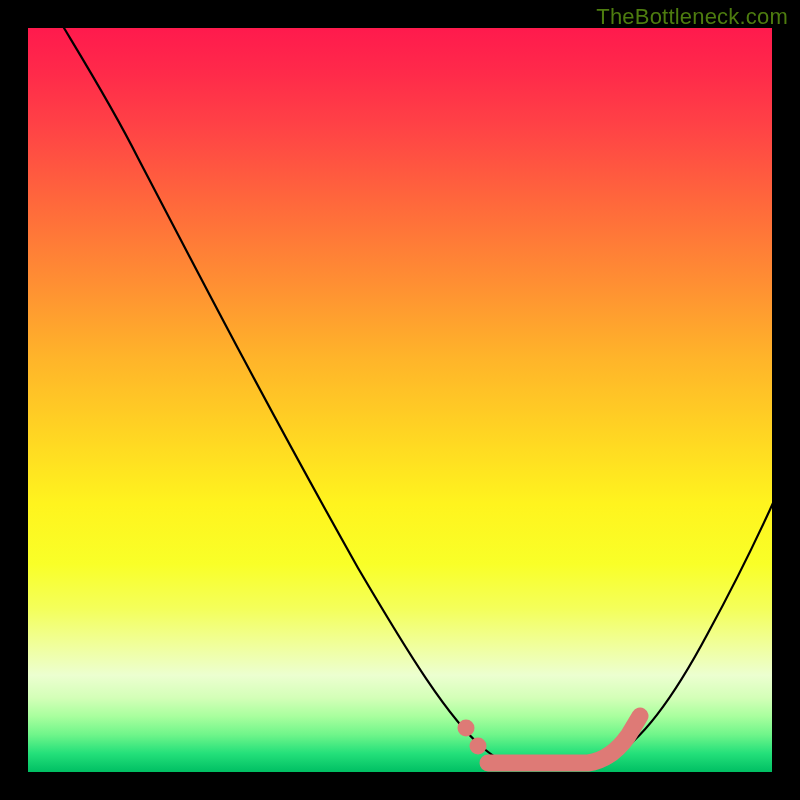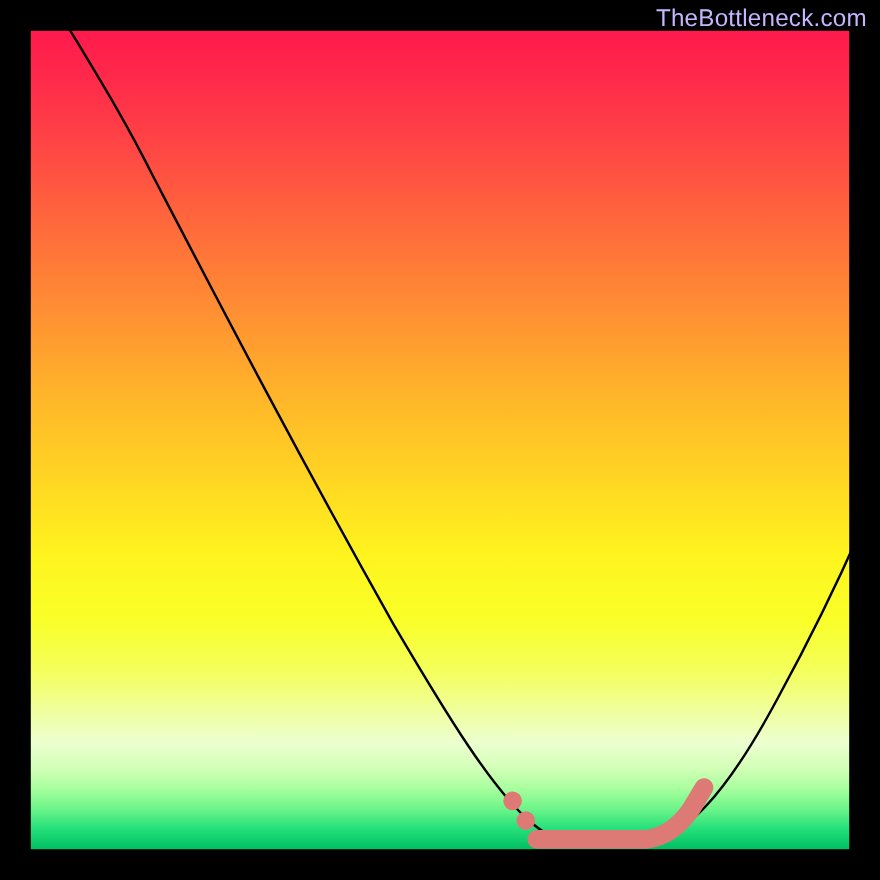--- a/index.html
+++ b/index.html
@@ -41,21 +41,21 @@
       #a9ff9e 92.5%,
       #6ff58a 95%,
       #24e07a 97.5%,
       #00bf63 100%
     );
   }
   .watermark {
     position: absolute;
     top: 4px;
     right: 12px;
-    color: #c4b5fd;
+    color: #4d7c0f;
     font-size: 22px;
     letter-spacing: 0.2px;
     font-weight: 400;
     user-select: none;
   }
   svg.curve {
     position: absolute;
     left: 0;
     top: 0;
     width: 744px;

